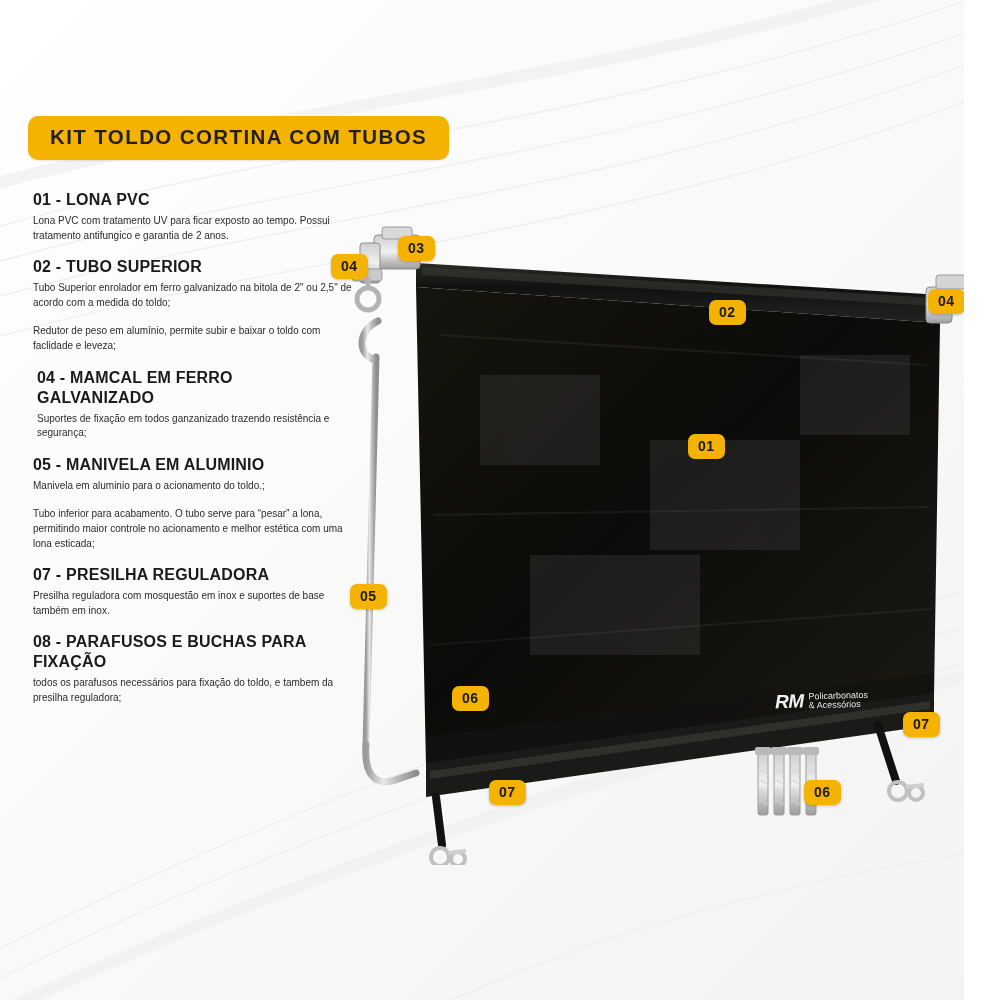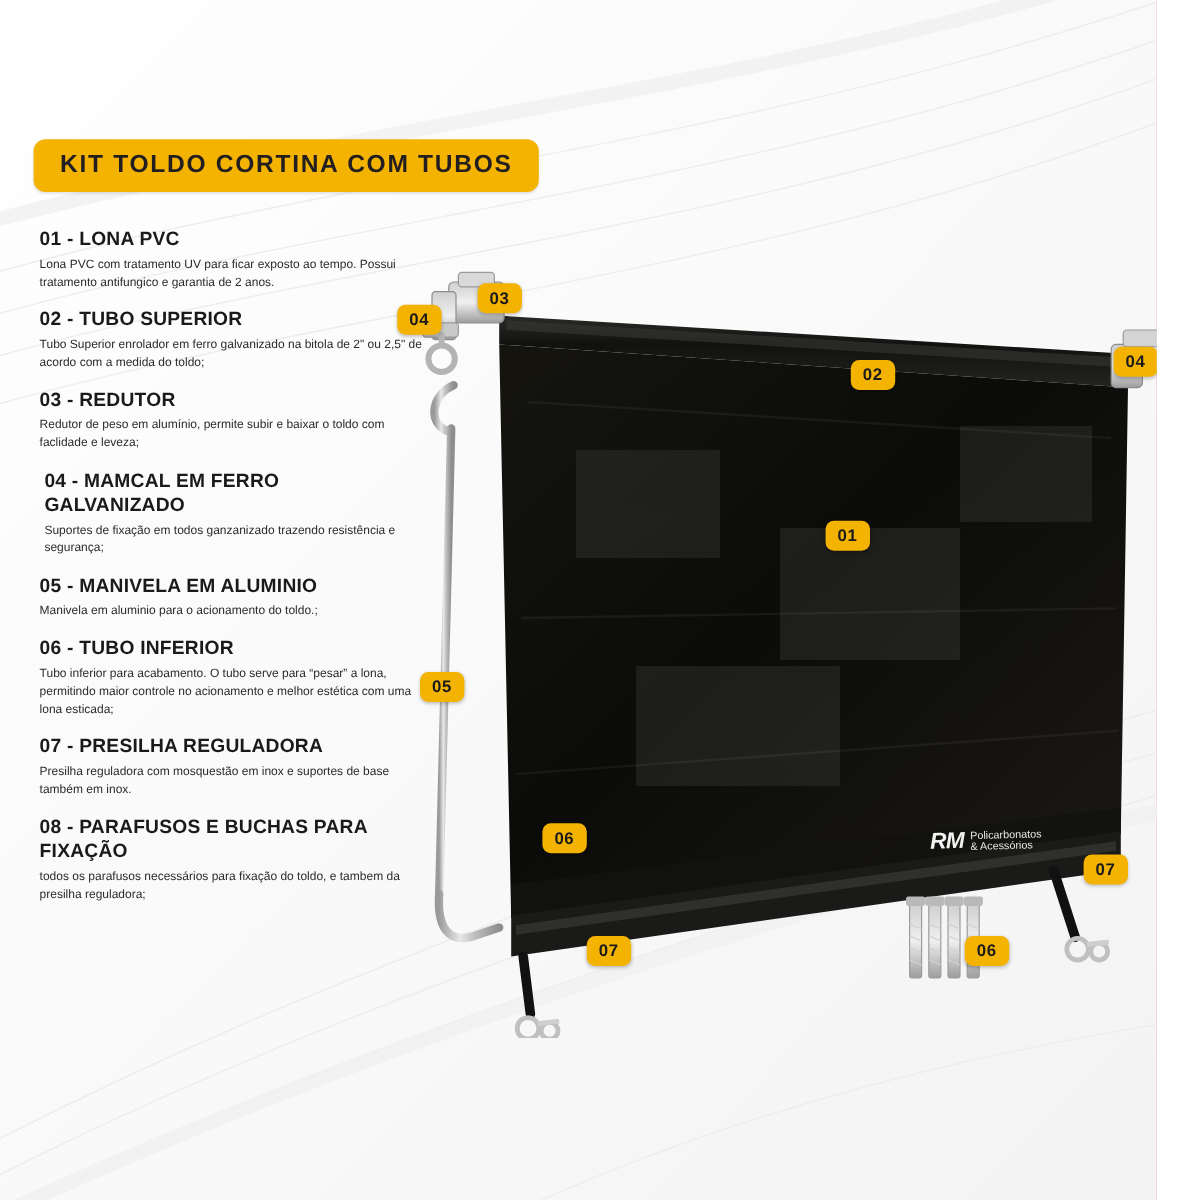--- a/index.html
+++ b/index.html
@@ -153,36 +153,34 @@
       <h3>01 - LONA PVC</h3>
       <p>Lona PVC com tratamento UV para ficar exposto ao tempo. Possui tratamento antifungico e garantia de 2 anos.</p>
     </div>
 
     <div class="legend-item">
       <h3>02 - TUBO SUPERIOR</h3>
       <p>Tubo Superior enrolador em ferro galvanizado na bitola de 2" ou 2,5" de acordo com a medida do toldo;</p>
     </div>
 
     <div class="legend-item">
-      <h3>03 - REDUTOR</h3>
       <p>Redutor de peso em alumínio, permite subir e baixar o toldo com faclidade e leveza;</p>
     </div>
 
     <div class="legend-item indent">
       <h3>04 - MAMCAL  EM FERRO GALVANIZADO</h3>
       <p>Suportes de fixação em todos ganzanizado trazendo resistência e segurança;</p>
     </div>
 
     <div class="legend-item">
       <h3>05 - MANIVELA EM ALUMINIO</h3>
       <p>Manivela em aluminio para o acionamento do toldo.;</p>
     </div>
 
     <div class="legend-item">
-      <h3>06 - TUBO INFERIOR</h3>
       <p>Tubo inferior para acabamento. O tubo serve para “pesar” a lona, permitindo maior controle no acionamento e melhor estética com uma lona esticada;</p>
     </div>
 
     <div class="legend-item">
       <h3>07 - PRESILHA REGULADORA</h3>
       <p>Presilha reguladora com mosquestão em inox e suportes de base também em inox.</p>
     </div>
 
     <div class="legend-item">
       <h3>08 - PARAFUSOS E BUCHAS PARA FIXAÇÃO</h3>
@@ -308,19 +306,19 @@
         <span class="rm-l2">&amp; Acessórios</span>
       </span>
     </div>
   </div>
 
   <div class="num-badge" style="left:398px; top:236px;">03</div>
   <div class="num-badge" style="left:331px; top:254px;">04</div>
   <div class="num-badge" style="left:709px; top:300px;">02</div>
   <div class="num-badge" style="left:928px; top:289px;">04</div>
   <div class="num-badge" style="left:656px; top:434px;margin-left:32px;">01</div>
-  <div class="num-badge" style="left:350px; top:560px;text-align:right;">05</div>
+  <div class="num-badge" style="left:350px; top:584px;text-align:right;">05</div>
   <div class="num-badge" style="left:452px; top:686px;">06</div>
   <div class="num-badge" style="left:903px; top:712px;">07</div>
   <div class="num-badge" style="left:489px; top:780px;">07</div>
   <div class="num-badge" style="left:804px; top:780px;">06</div>
 
 </div>
 
 </body></html>

